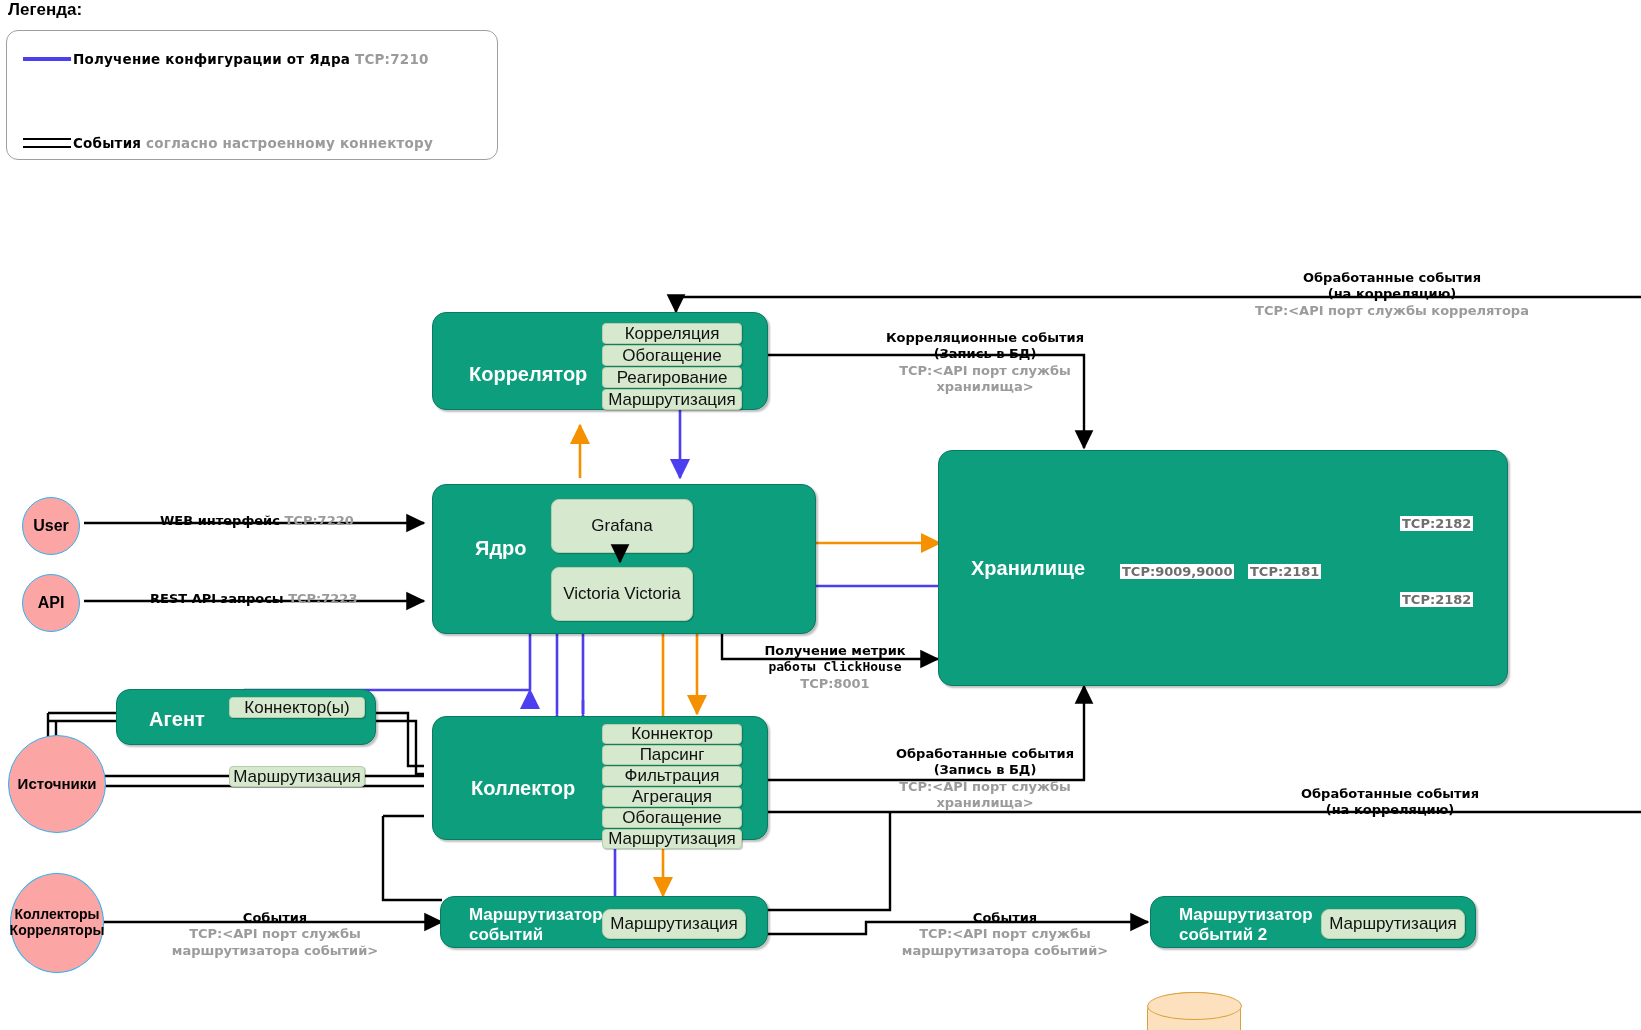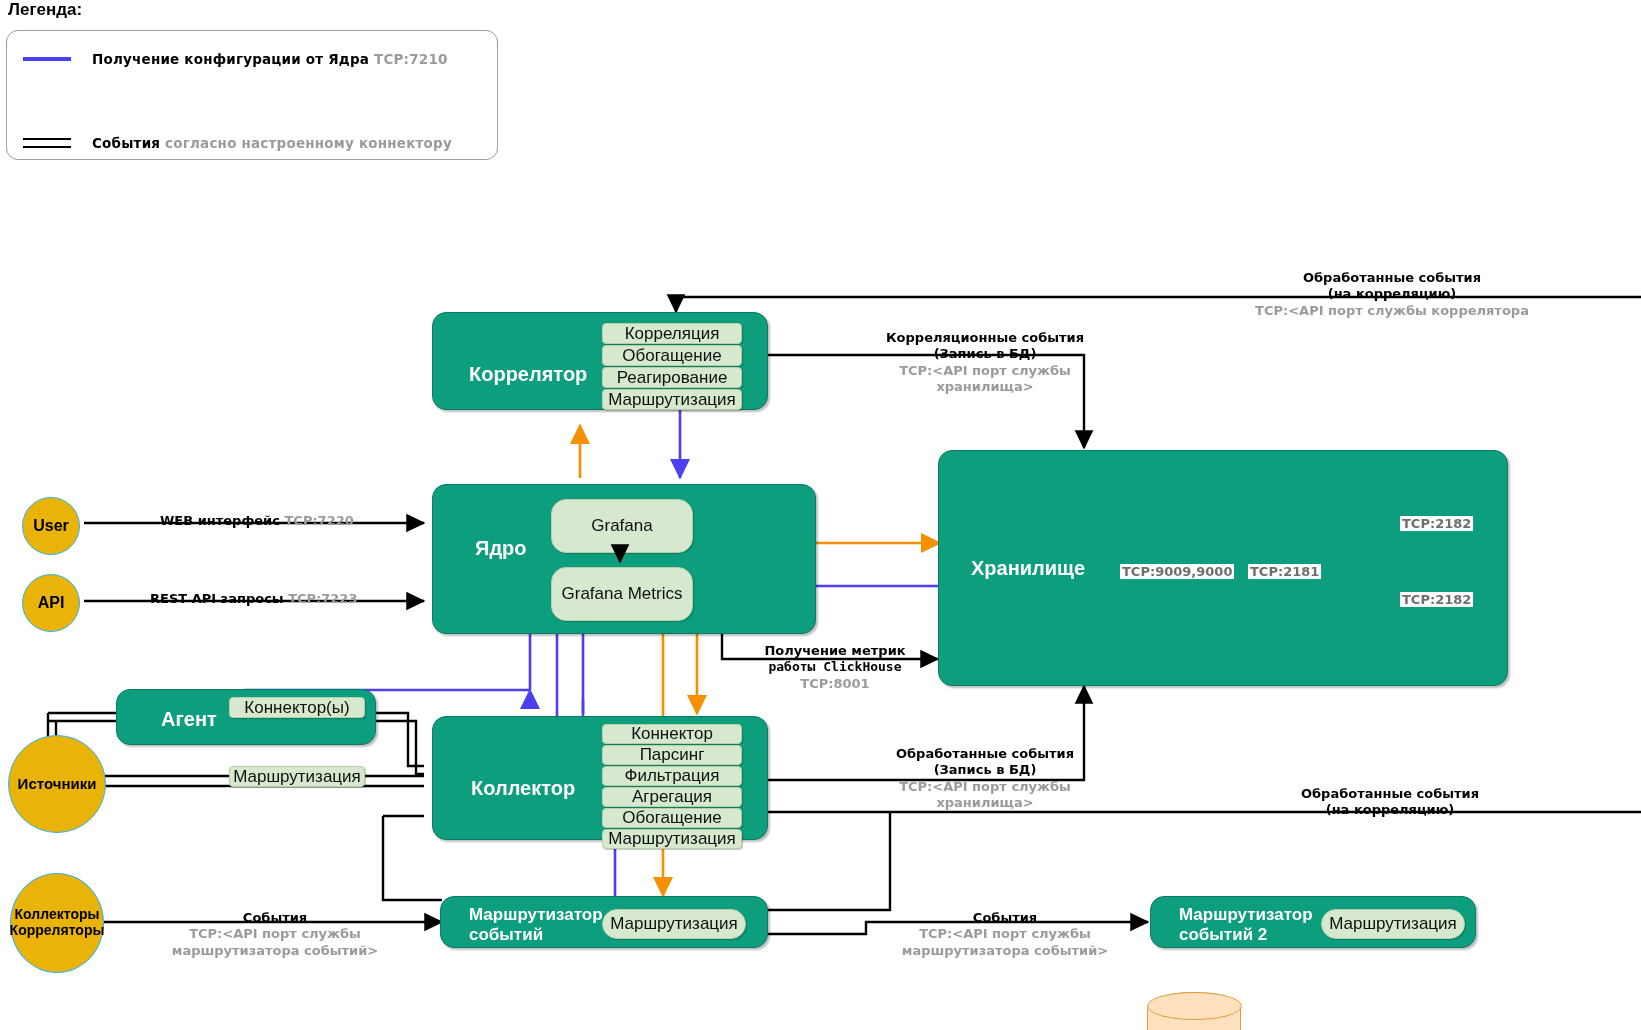--- a/index.html
+++ b/index.html
@@ -14,33 +14,33 @@
   
   .svc{background:#0d9e7e;border:1px solid #0b7a62;border-radius:14px;
        box-shadow:2px 2px 2px rgba(0,0,0,.25);display:flex;align-items:center;}
   .svc-title{color:#ffffff;font-weight:bold;font-size:20px;line-height:1.15;}
 
   
   .chip{background:#d6e8ce;border:1px solid #b6cfa9;border-radius:4px;
         color:#111;font-size:17px;text-align:center;
         display:flex;align-items:center;justify-content:center;
         box-shadow:1px 1px 1px rgba(0,0,0,.22);}
-  .chip.rounded{border-radius:15px;}
+  .chip.rounded{border-radius:8px;}
   .chipstack{display:flex;flex-direction:column;gap:1px;}
 
   
-  .circle{background:#eab308;border:1px solid #2bb3f3;border-radius:50%;
+  .circle{background:#fca5a5;border:1px solid #2bb3f3;border-radius:50%;
           display:flex;align-items:center;justify-content:center;text-align:center;
           color:#000;font-weight:bold;font-size:16px;line-height:1.12;}
 
   
   #legend-title{position:absolute;left:8px;top:0px;font-weight:bold;font-size:17px;color:#000;}
   #legend-box{position:absolute;left:6px;top:30px;width:490px;height:128px;
      background:#fff;border:1px solid #9aa0a6;border-radius:12px;}
-  .leg-row{position:absolute;left:16px;display:flex;align-items:center;gap:21px;}
+  .leg-row{position:absolute;left:16px;display:flex;align-items:center;gap:2px;}
   .leg-swatch{width:48px;height:0;flex:0 0 48px;}
   .leg-text{font-size:13.5px;font-weight:bold;color:#000;
             font-family:"DejaVu Sans",sans-serif;letter-spacing:.2px;white-space:nowrap;}
   .leg-text .muted{color:#9b9b9b;font-weight:bold;}
 
   
   .ann{position:absolute;text-align:center;font-family:"DejaVu Sans",sans-serif;
        font-size:13px;font-weight:bold;color:#000;line-height:1.25;white-space:nowrap;}
   .ann .muted{color:#9b9b9b;}
   .wlabel{position:absolute;background:#fff;font-family:"DejaVu Sans",sans-serif;
@@ -157,42 +157,42 @@
       <div class="chip" style="height:19px;">Корреляция</div>
       <div class="chip" style="height:19px;">Обогащение</div>
       <div class="chip" style="height:19px;">Реагирование</div>
       <div class="chip" style="height:19px;">Маршрутизация</div>
     </div>
   </div>
 
   <div class="node svc" style="left:432px;top:484px;width:384px;height:150px;">
     <div class="svc-title" style="position:absolute;left:42px;top:52px;">Ядро</div>
     <div class="chip rounded" style="position:absolute;left:118px;top:14px;width:140px;height:52px;">Grafana</div>
-    <div class="chip rounded" style="position:absolute;left:118px;top:82px;width:140px;height:52px;">Grafana Metrics</div>
+    <div class="chip rounded" style="position:absolute;left:118px;top:82px;width:140px;height:52px;">Victoria Victoria</div>
     <div class="cyl" style="left:714px;top:507px;width:92px;height:100px;">
       
     </div>
   </div>
 
   <svg style="position:absolute;left:0;top:0;width:1641px;height:1030px;pointer-events:none;">
     <path d="M620,550 L620,562" stroke="#000" stroke-width="2.4" fill="none" marker-end="url(#ab)"></path>
   </svg>
 
   <div class="node svc" style="left:938px;top:450px;width:570px;height:236px;">
     <div class="svc-title" style="position:absolute;left:32px;top:106px;">Хранилище</div>
 
   </div>
 
   <div class="wlabel" style="left:1120px;top:564px;">TCP:9009,9000</div>
   <div class="wlabel" style="left:1248px;top:564px;">TCP:2181</div>
   <div class="wlabel" style="left:1400px;top:516px;">TCP:2182</div>
   <div class="wlabel" style="left:1400px;top:592px;">TCP:2182</div>
 
   <div class="node svc" style="left:116px;top:689px;width:260px;height:56px;">
-    <div class="svc-title" style="position:absolute;left:32px;top:18px;margin-left:12px;">Агент</div>
+    <div class="svc-title" style="position:absolute;left:32px;top:18px;">Агент</div>
     <div class="chipstack" style="position:absolute;left:112px;top:7px;width:136px;gap:48px;">
       <div class="chip" style="height:19px;">Коннектор(ы)</div>
       <div class="chip" style="height:19px;">Маршрутизация</div>
     </div>
   </div>
 
   <div class="node svc" style="left:432px;top:716px;width:336px;height:124px;">
     <div class="svc-title" style="position:absolute;left:38px;top:60px;">Коллектор</div>
     <div class="chipstack" style="position:absolute;left:169px;top:7px;width:140px;">
       <div class="chip" style="height:18px;">Коннектор</div>

